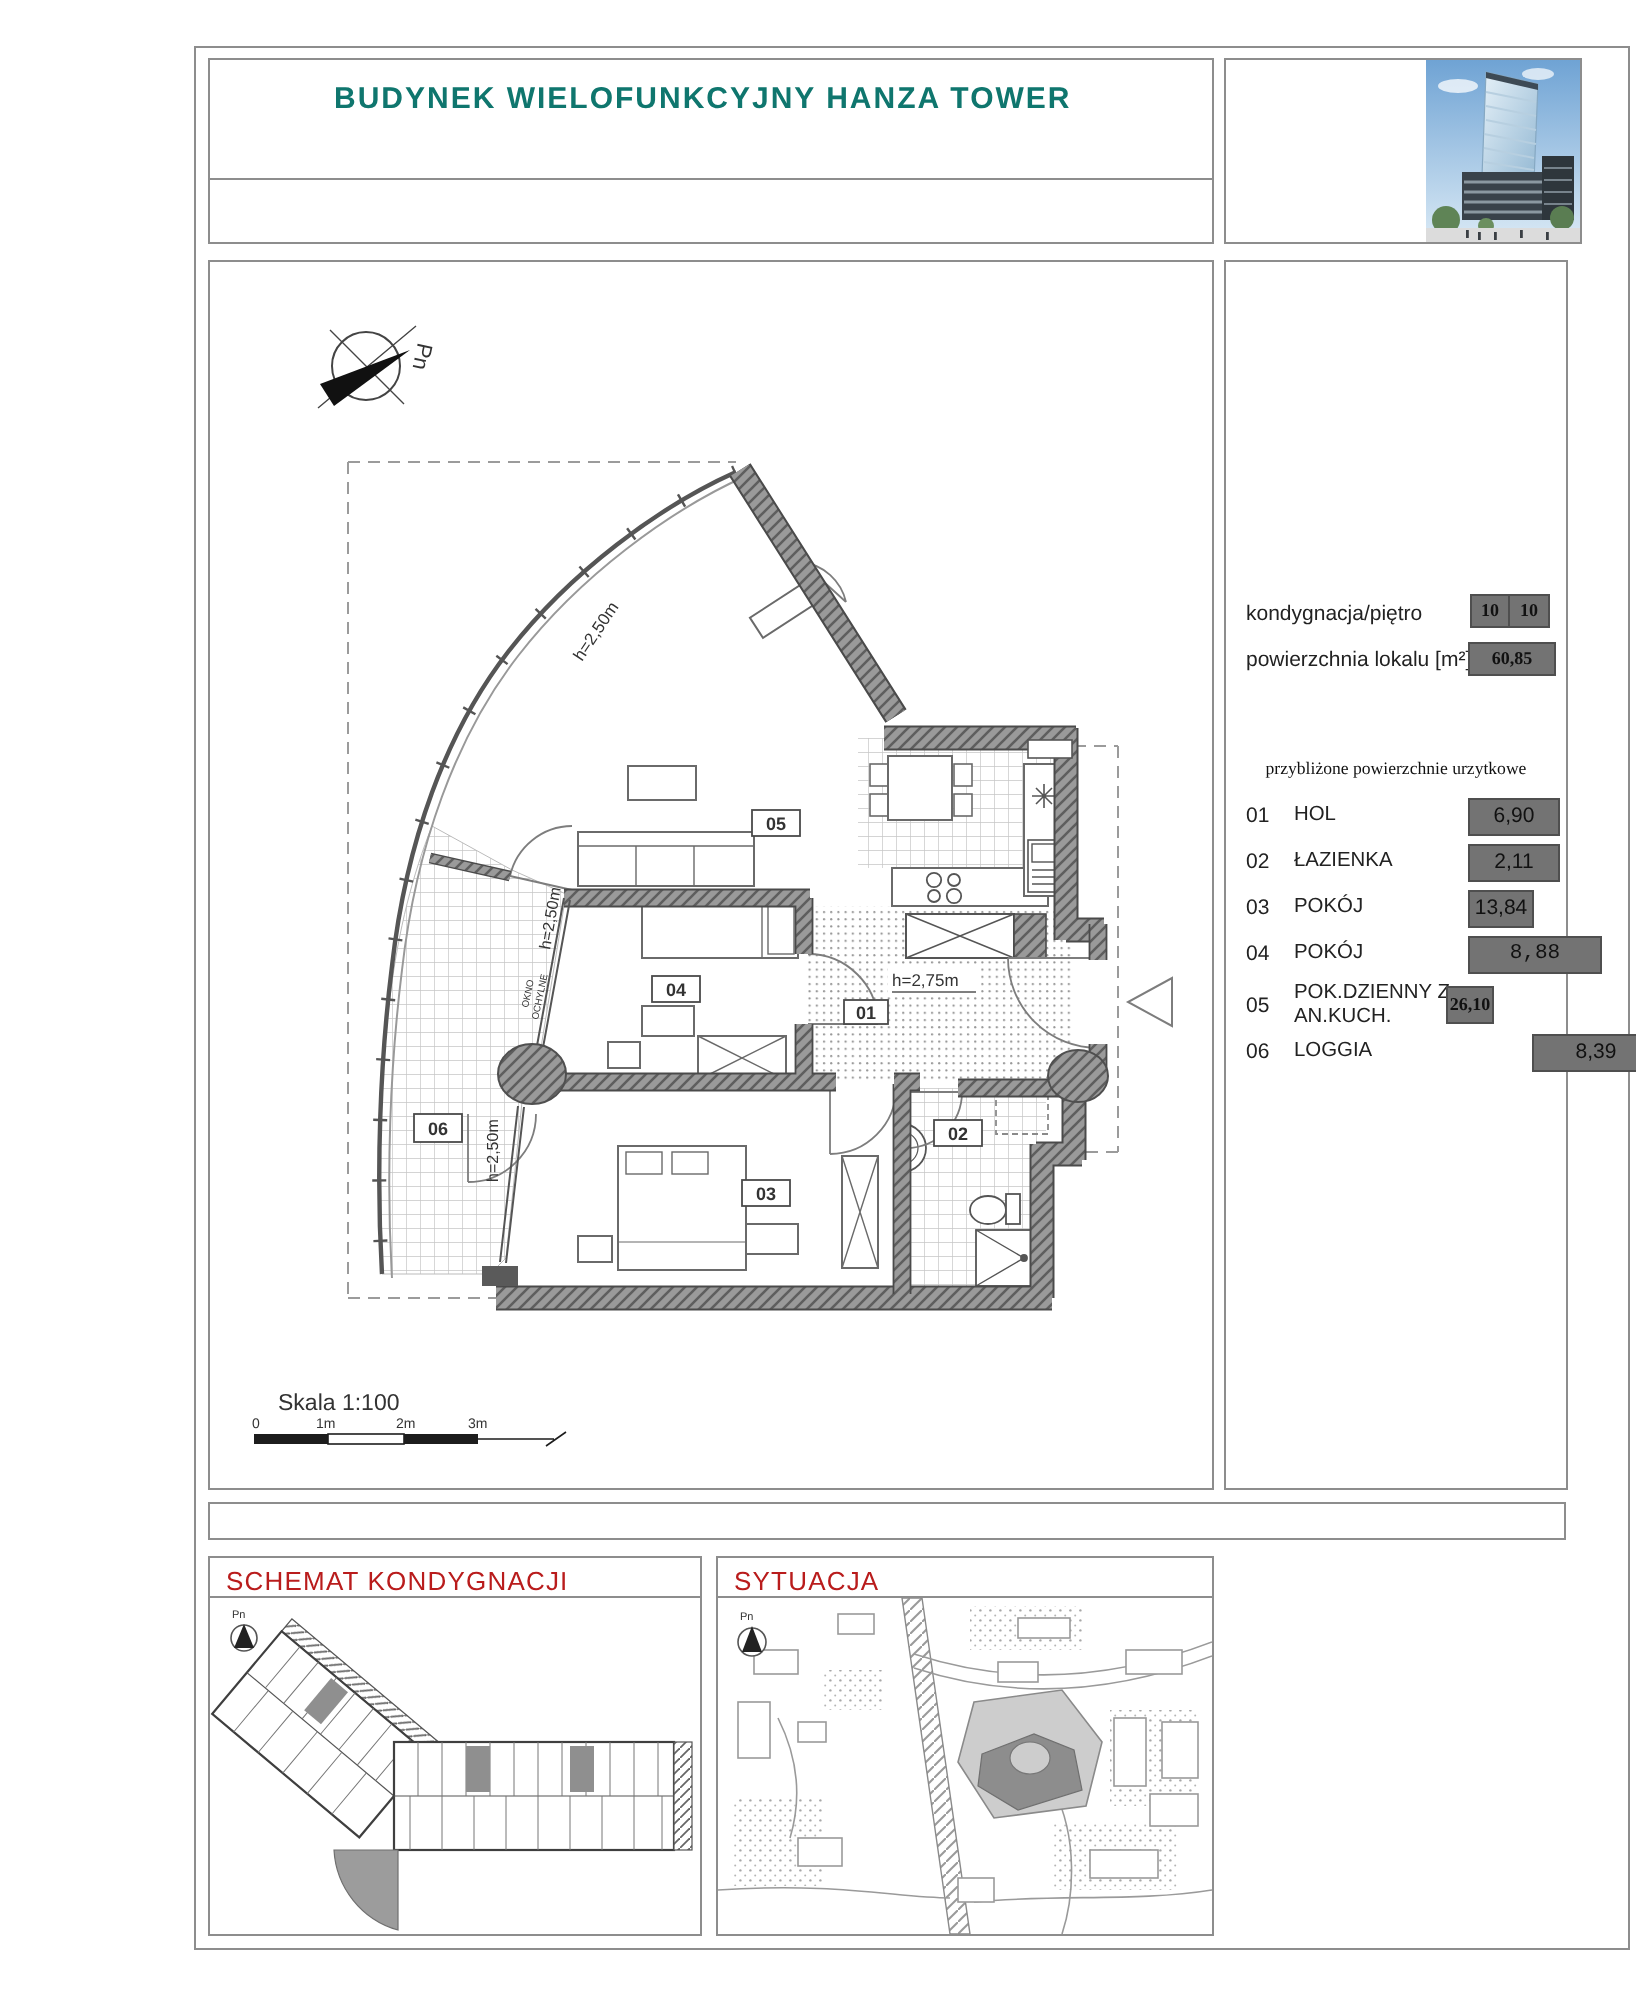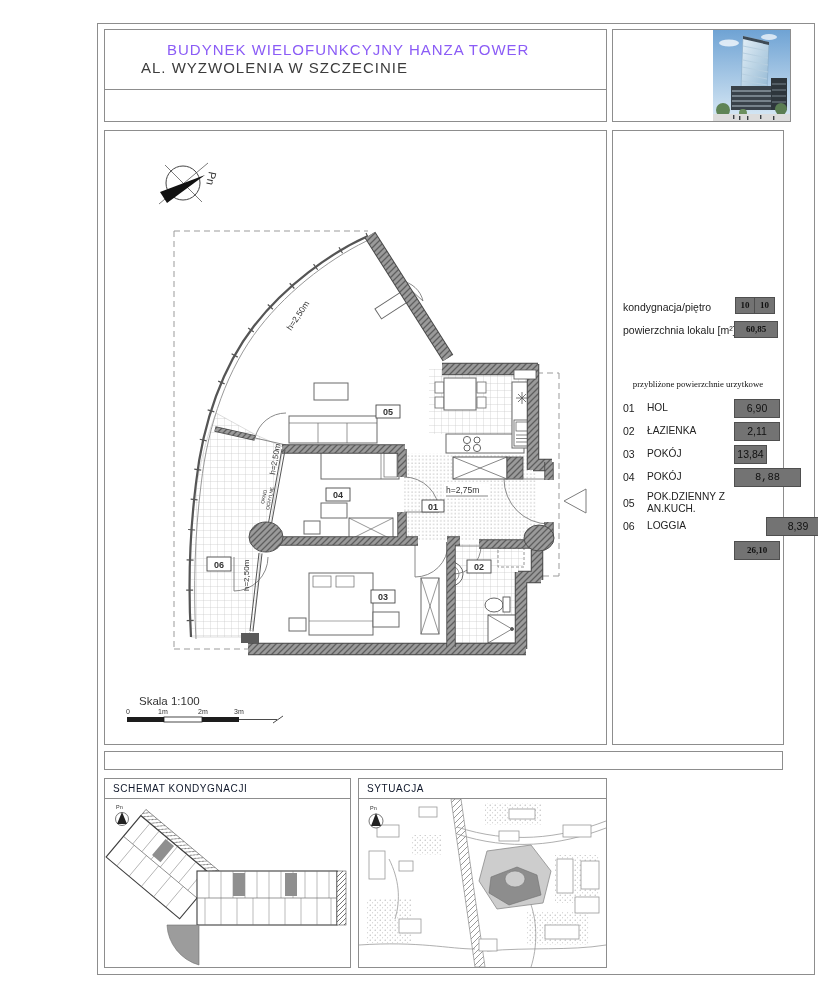--- a/index.html
+++ b/index.html
@@ -1,39 +1,38 @@
 <!DOCTYPE html>
 <html><head>
 <meta charset="utf-8">
 <style>
   html,body{margin:0;padding:0;background:#fff;}
   body{width:818px;height:1000px;position:relative;font-family:"Liberation Sans",sans-serif;color:#2e2e2e;}
   .abs{position:absolute;}
   .box{border:1px solid #8d8d8d;background:#fff;box-sizing:border-box;}
-  .titlebox .t1{padding:11px 0 0 62px;font-size:15px;letter-spacing:1px;color:#8b5cf6;white-space:nowrap;}
+  .titlebox .t1{padding:11px 0 0 62px;font-size:15px;letter-spacing:1px;color:#0f766e;white-space:nowrap;font-weight:bold;}
   .titlebox .t2{padding:1px 0 0 36px;font-size:15px;letter-spacing:1px;color:#3c3c3c;white-space:nowrap;}
   .titlebox .divider{position:absolute;left:0;top:59px;width:100%;border-top:1px solid #8d8d8d;}
   .lbl{font-size:10.5px;color:#222;}
   .valbox{position:absolute;border:1px solid #4f4f4f;background:#737373;text-align:center;font-size:10.5px;color:#111;box-sizing:border-box;}
   .serifb{font-family:"Liberation Serif",serif;font-weight:bold;font-size:9px;}
   .subhead{font-family:"Liberation Serif",serif;font-size:8.8px;color:#111;text-align:center;width:100%;}
   .irow-no{position:absolute;left:10px;font-size:10.5px;color:#222;}
   .irow-name{position:absolute;left:34px;width:78px;font-size:10.2px;color:#222;line-height:11.5px;}
-  .phead{height:20px;border-bottom:1px solid #8d8d8d;font-size:10px;letter-spacing:.6px;color:#0f172a;padding:4px 0 15px 8px;box-sizing:border-box;}
+  .phead{height:20px;border-bottom:1px solid #8d8d8d;font-size:13px;letter-spacing:.6px;color:#b91c1c;padding:4px 0 15px 8px;box-sizing:border-box;}
   svg{display:block;}
   text{font-family:"Liberation Sans",sans-serif;fill:#333;}
 </style>
 </head>
 <body>
 
 <div class="abs" style="left:97px;top:23px;width:716px;height:950px;border:1px solid #8d8d8d;"></div>
 
 <div class="abs box titlebox" style="left:104px;top:29px;width:503px;height:93px;">
   <div class="t1">BUDYNEK WIELOFUNKCYJNY HANZA TOWER</div>
-  <div class="t2">AL. WYZWOLENIA W SZCZECINIE</div>
   <div class="divider"></div>
 </div>
 
 <div class="abs box" style="left:612px;top:29px;width:179px;height:93px;">
   <svg style="position:absolute;right:0;top:0;" width="77" height="91" viewBox="0 0 77 91">
     <defs>
       <linearGradient id="sky" x1="0" y1="0" x2="0" y2="1">
         <stop offset="0" stop-color="#6fa3d4"></stop>
           <stop offset="1" stop-color="#d3e5f3"></stop>
       </linearGradient>
@@ -300,21 +299,21 @@
     <span class="valbox" style="left:121px;top:314px;width:33px;height:19px;line-height:17px;">13,84</span>
   </div>
   <div>
     <span class="irow-no" style="top:340px;">04</span>
     <span class="irow-name" style="top:340px;">POKÓJ</span>
     <span class="valbox" style="left:121px;top:337px;width:67px;height:19px;line-height:17px;font-family:Liberation Mono, monospace;">8,88</span>
   </div>
   <div>
     <span class="irow-no" style="top:366px;">05</span>
     <span class="irow-name" style="top:360px;">POK.DZIENNY Z AN.KUCH.</span>
-    <span class="valbox serifb" style="left:121px;top:362px;width:46px;height:19px;line-height:17px;margin-top:48px;">26,10</span>
+    <span class="valbox serifb" style="left:110px;top:362px;width:24px;height:19px;line-height:17px;">26,10</span>
   </div>
   <div>
     <span class="irow-no" style="top:389px;">06</span>
     <span class="irow-name" style="top:389px;">LOGGIA</span>
     <span class="valbox" style="left:121px;top:386px;width:64px;height:19px;line-height:17px;margin-left:32px;">8,39</span>
   </div>
 </div>
 
 <div class="abs box" style="left:104px;top:751px;width:679px;height:19px;"></div>
 

